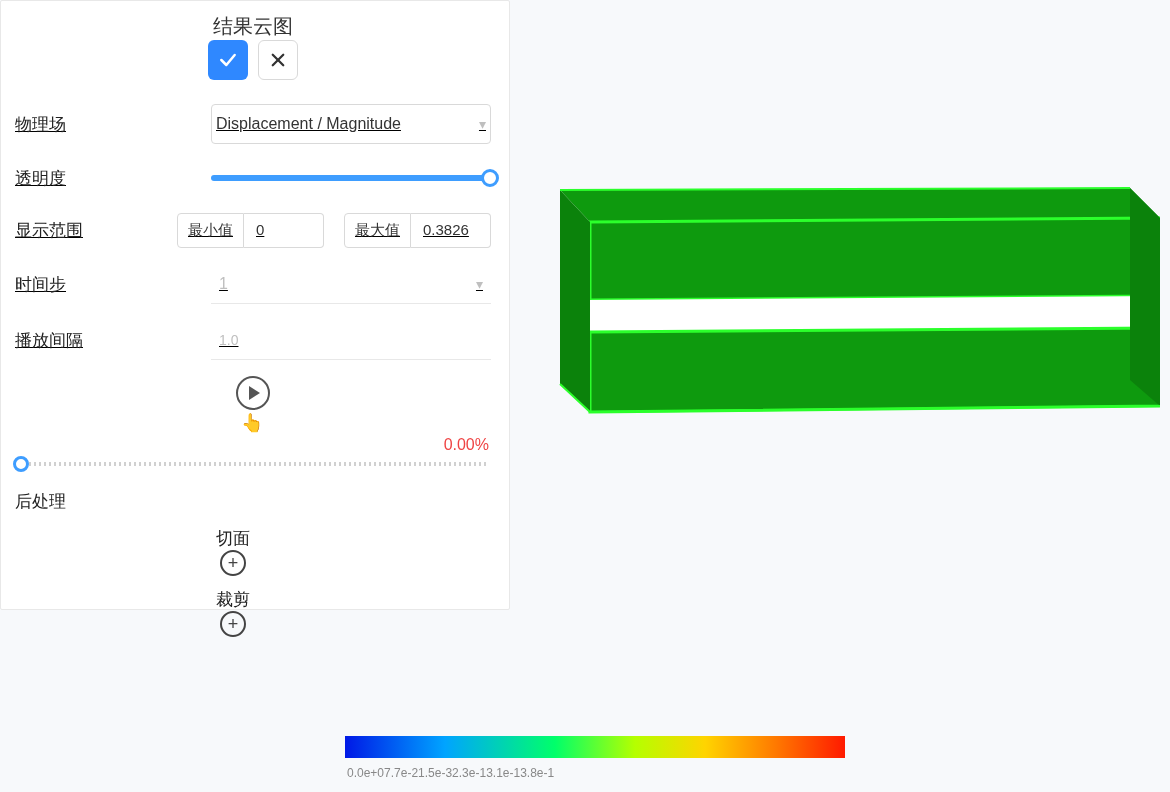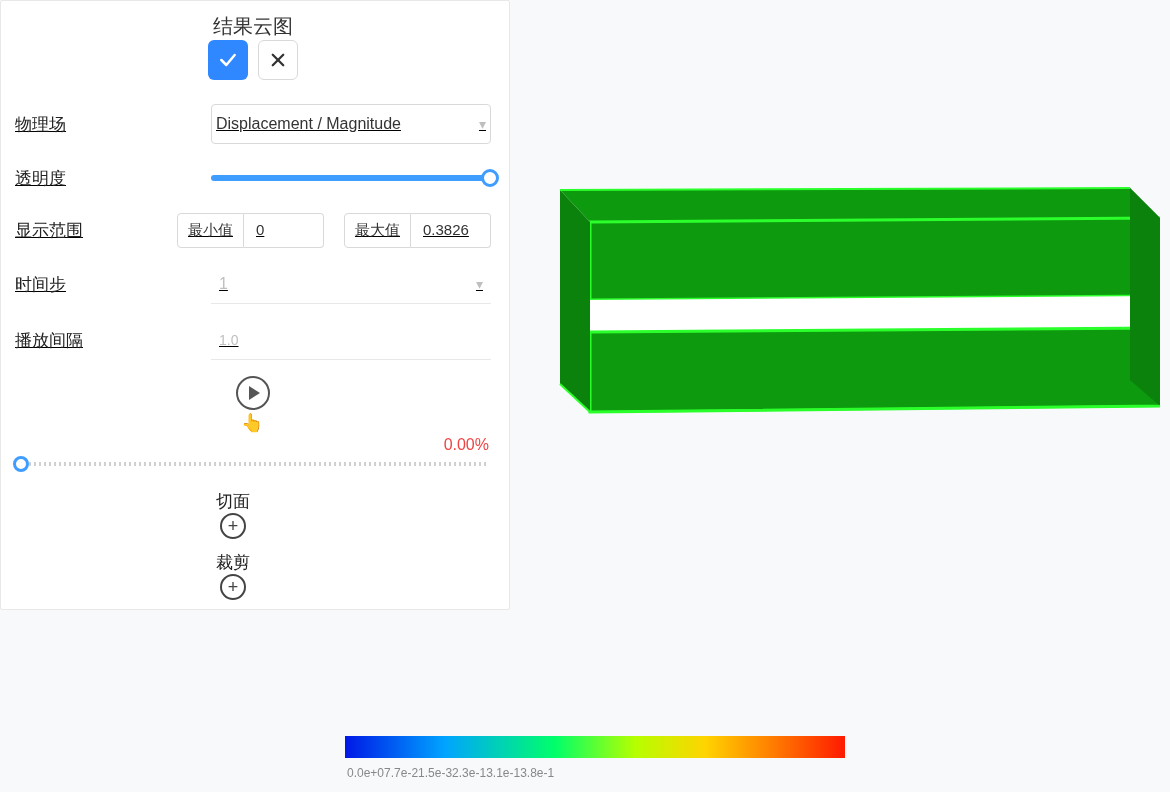--- a/index.html
+++ b/index.html
@@ -147,20 +147,21 @@
       <div class="play-tri"></div>
     </div>
     <div class="hand">👆</div>
   </div>
 
   <div class="progress-label">0.00%</div>
   <div class="progress-track">
     <div class="progress-thumb"></div>
   </div>
 
+  <div class="section-title">后处理</div>
 
   <div class="sub-row">
     <div class="sub-label">切面</div>
     <div class="plus-btn">
         <span>+</span>
       </div>
   </div>
   <div class="sub-row">
     <div class="sub-label">裁剪</div>
     <div class="plus-btn">

